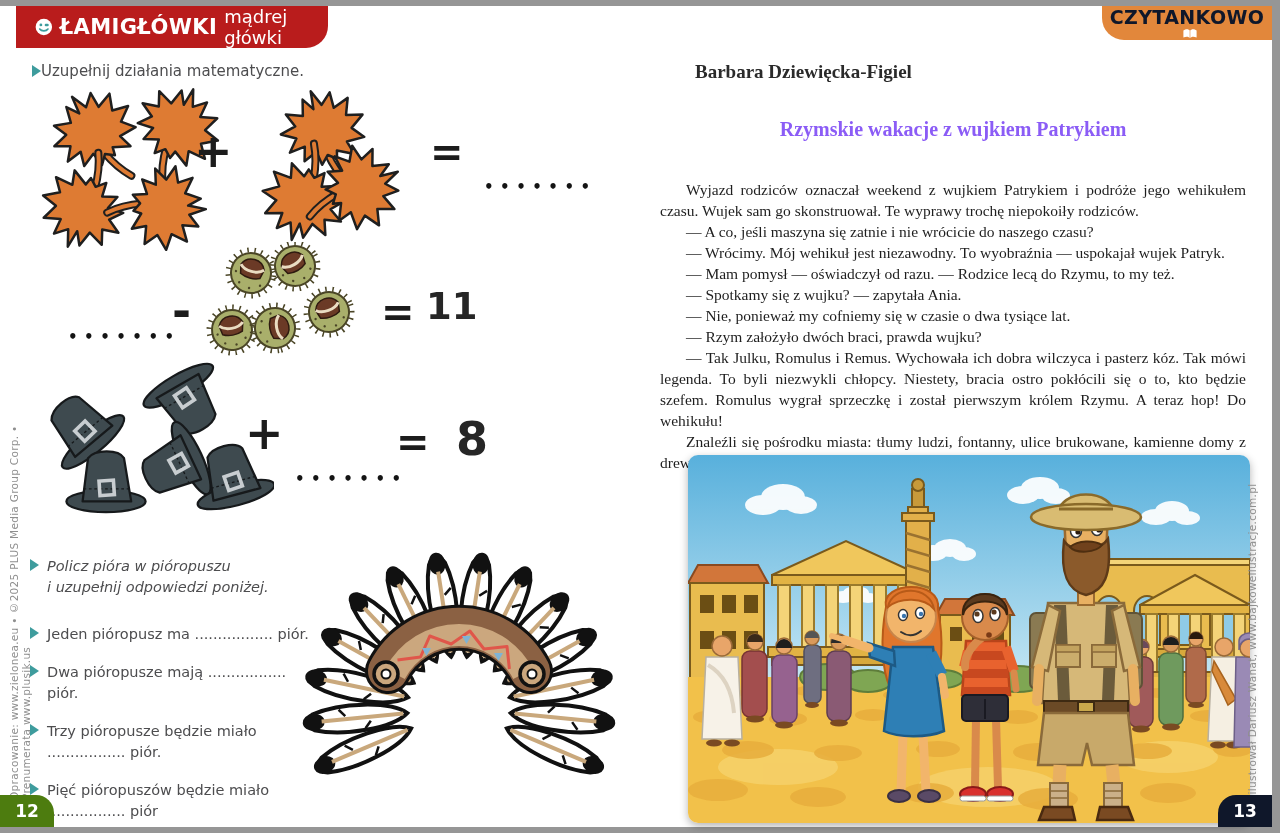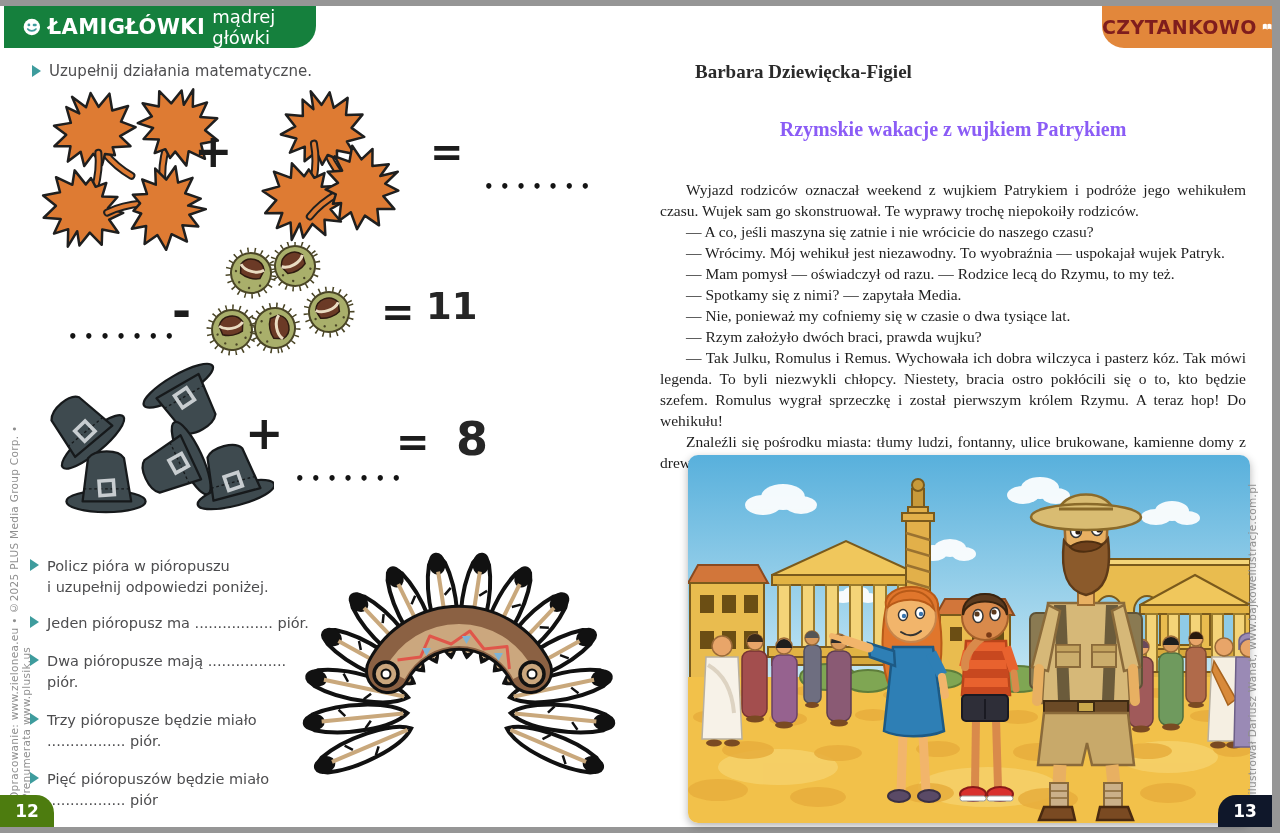--- a/index.html
+++ b/index.html
@@ -4,45 +4,45 @@
 <style>
   html,body{margin:0;padding:0;}
   body{width:1280px;height:833px;background:#969696;position:relative;overflow:hidden;
        font-family:"DejaVu Sans",sans-serif;}
   .spread{position:absolute;left:0;top:6px;width:1272px;height:821px;background:#ffffff;}
   .page{position:absolute;top:0;height:821px;}
   .page-left{left:0;width:638px;}
   .page-right{left:638px;width:634px;}
 
   
-  .banner-left{position:absolute;left:4px;top:0;width:312px;height:42px;background:#15803d;
+  .banner-left{position:absolute;left:16px;top:0;width:312px;height:42px;background:#b91c1c;
     border-radius:0 0 22px 0;display:flex;align-items:center;padding-left:18px;box-sizing:border-box;color:#fff;}
   .banner-left .t-bold{font-weight:bold;font-size:21px;letter-spacing:.4px;margin-left:6px;}
   .banner-left .t-reg{font-size:18px;margin-left:7px;}
-  .banner-right{position:absolute;right:0;top:0;width:170px;height:42px;background:#E2873B;
-    border-radius:0 0 0 22px;display:flex;align-items:center;justify-content:center;color:#7f1d1d;}
+  .banner-right{position:absolute;right:0;top:0;width:170px;height:34px;background:#E2873B;
+    border-radius:0 0 0 22px;display:flex;align-items:center;justify-content:center;color:#0f172a;flex-direction:column;}
   .banner-right .t-bold{font-weight:bold;font-size:19px;letter-spacing:.4px;}
 
   
   .tab{position:absolute;bottom:0;width:54px;height:32px;color:#fff;font-weight:bold;font-size:17px;
     display:flex;align-items:center;justify-content:center;}
   .tab-12{left:0;background:#4d7c0f;border-radius:0 18px 0 0;}
   .tab-13{right:0;background:#0f172a;border-radius:18px 0 0 0;}
 
   
-  .instr{position:absolute;left:32px;top:56px;display:flex;gap:8px;color:#4d4d4f;font-size:15px;}
+  .instr{position:absolute;left:32px;top:56px;display:flex;color:#4d4d4f;font-size:15px;}
   .tri{width:0;height:0;border-left:9px solid #3E9C9D;border-top:6px solid transparent;
        border-bottom:6px solid transparent;margin-top:3px;flex:0 0 auto;}
   .op{position:absolute;font-weight:900;color:#1c1c1c;line-height:1;}
   .num{position:absolute;font-weight:bold;color:#262626;line-height:1;}
   .dots{position:absolute;font-size:15px;letter-spacing:6.5px;font-weight:bold;color:#141414;line-height:1;}
 
   .ftask{position:absolute;left:30px;top:550px;width:292px;color:#4d4d4f;font-size:14.5px;line-height:1.45;}
   .fitem{display:flex;gap:8px;margin-bottom:17px;}
-  .fitem.fhead{margin-bottom:15px;}
+  .fitem.fhead{margin-bottom:26px;font-style:italic;}
   .ftext{white-space:pre-line;}
 
   .vcredit{position:absolute;writing-mode:vertical-rl;transform:rotate(180deg);
     font-size:10.5px;color:#8f8f8f;letter-spacing:.3px;}
   .vcredit-left{left:8px;top:378px;height:416px;}
   .vcredit-right{left:608px;top:386px;height:410px;}
 
   
   .author{position:absolute;left:57px;top:42px;font-family:"Liberation Serif",serif;
     font-weight:bold;font-size:19px;color:#2a2a2a;margin-top:13px;}
@@ -223,21 +223,21 @@
     </div>
 
     <div class="author">Barbara Dziewięcka-Figiel</div>
     <div class="story-title">Rzymskie wakacje z wujkiem Patrykiem</div>
 
     <div class="story">
       <p>Wyjazd rodziców oznaczał weekend z wujkiem Patrykiem i podróże jego wehikułem czasu. Wujek sam go skonstruował. Te wyprawy trochę niepokoiły rodziców.</p>
       <p>— A co, jeśli maszyna się zatnie i nie wrócicie do naszego czasu?</p>
       <p>— Wrócimy. Mój wehikuł jest niezawodny. To wyobraźnia — uspokajał wujek Patryk.</p>
       <p>— Mam pomysł — oświadczył od razu. — Rodzice lecą do Rzymu, to my też.</p>
-      <p>— Spotkamy się z nimi? — zapytała Media.</p>
+      <p>— Spotkamy się z wujku? — zapytała Ania.</p>
       <p>— Nie, ponieważ my cofniemy się w czasie o dwa tysiące lat.</p>
       <p>— Rzym założyło dwóch braci, prawda wujku?</p>
       <p>— Tak Julku, Romulus i Remus. Wychowała ich dobra wilczyca i pasterz kóz. Tak mówi legenda. To byli niezwykli chłopcy. Niestety, bracia ostro pokłócili się o to, kto będzie szefem. Romulus wygrał sprzeczkę i został pierwszym królem Rzymu. A teraz hop! Do wehikułu!</p>
       <p>Znaleźli się pośrodku miasta: tłumy ludzi, fontanny, ulice brukowane, kamienne domy z drewnianymi dachami.</p>
     </div>
 
     <div class="illu">
       <svg width="562" height="368" viewBox="0 0 562 368">
         <defs>
           <linearGradient id="skyg" x1="0" y1="0" x2="0" y2="1">

